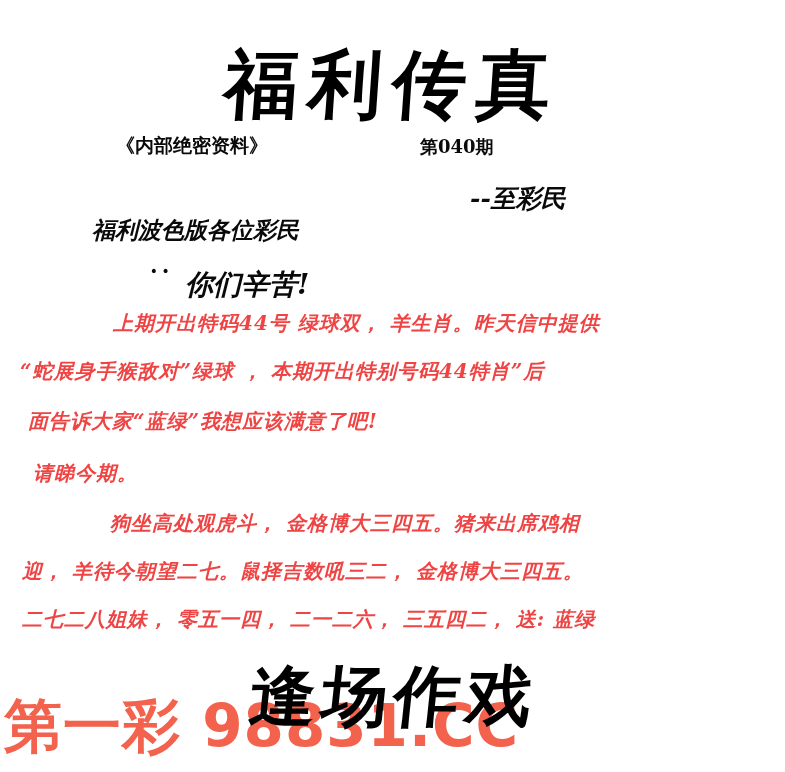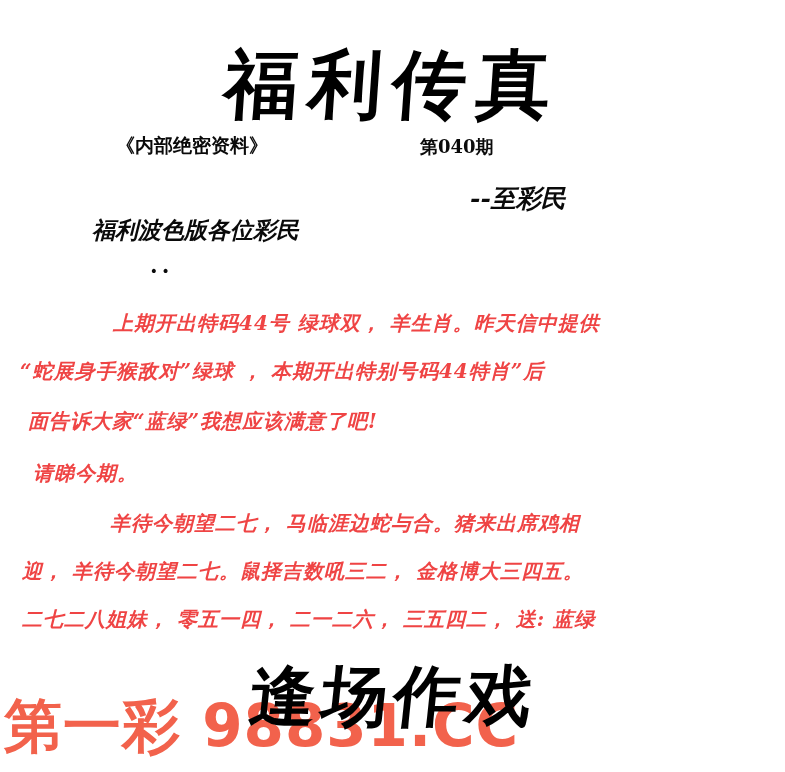--- a/index.html
+++ b/index.html
@@ -109,30 +109,31 @@
   <div class="abs subtitle-left">《内部绝密资料》</div>
 
   <div class="abs issue-no">第040期</div>
 
   <div class="abs to-readers">--至彩民</div>
 
   <div class="abs salutation">福利波色版各位彩民</div>
 
   <div class="abs tiny-dots">··</div>
 
+  <div class="abs greeting">你们辛苦!</div>
 
   <div class="abs body-line l1">上期开出特码44号 绿球双， 羊生肖。昨天信中提供</div>
 
   <div class="abs body-line l2">“蛇展身手猴敌对”绿球 ， 本期开出特别号码44特肖”后</div>
 
   <div class="abs body-line l4">请睇今期。</div>
 
   <div class="abs body-line l3">面告诉大家“蓝绿”我想应该满意了吧!</div>
 
-  <div class="abs body-line l5">羊待今朝望二七， 马临涯边蛇与合。猪来出席鸡相</div>
+  <div class="abs body-line l5">狗坐高处观虎斗， 金格博大三四五。猪来出席鸡相</div>
 
   <div class="abs body-line l6">迎， 羊待今朝望二七。鼠择吉数吼三二， 金格博大三四五。</div>
 
   <div class="abs body-line l7">二七二八姐妹， 零五一四， 二一二六， 三五四二， 送: 蓝绿</div>
 
   <div class="abs watermark" style="color: rgb(242, 98, 76);">第一彩 98831.CC</div>
 
   <div class="abs bottom-calligraphy">逢场作戏</div>
 
 </div>

